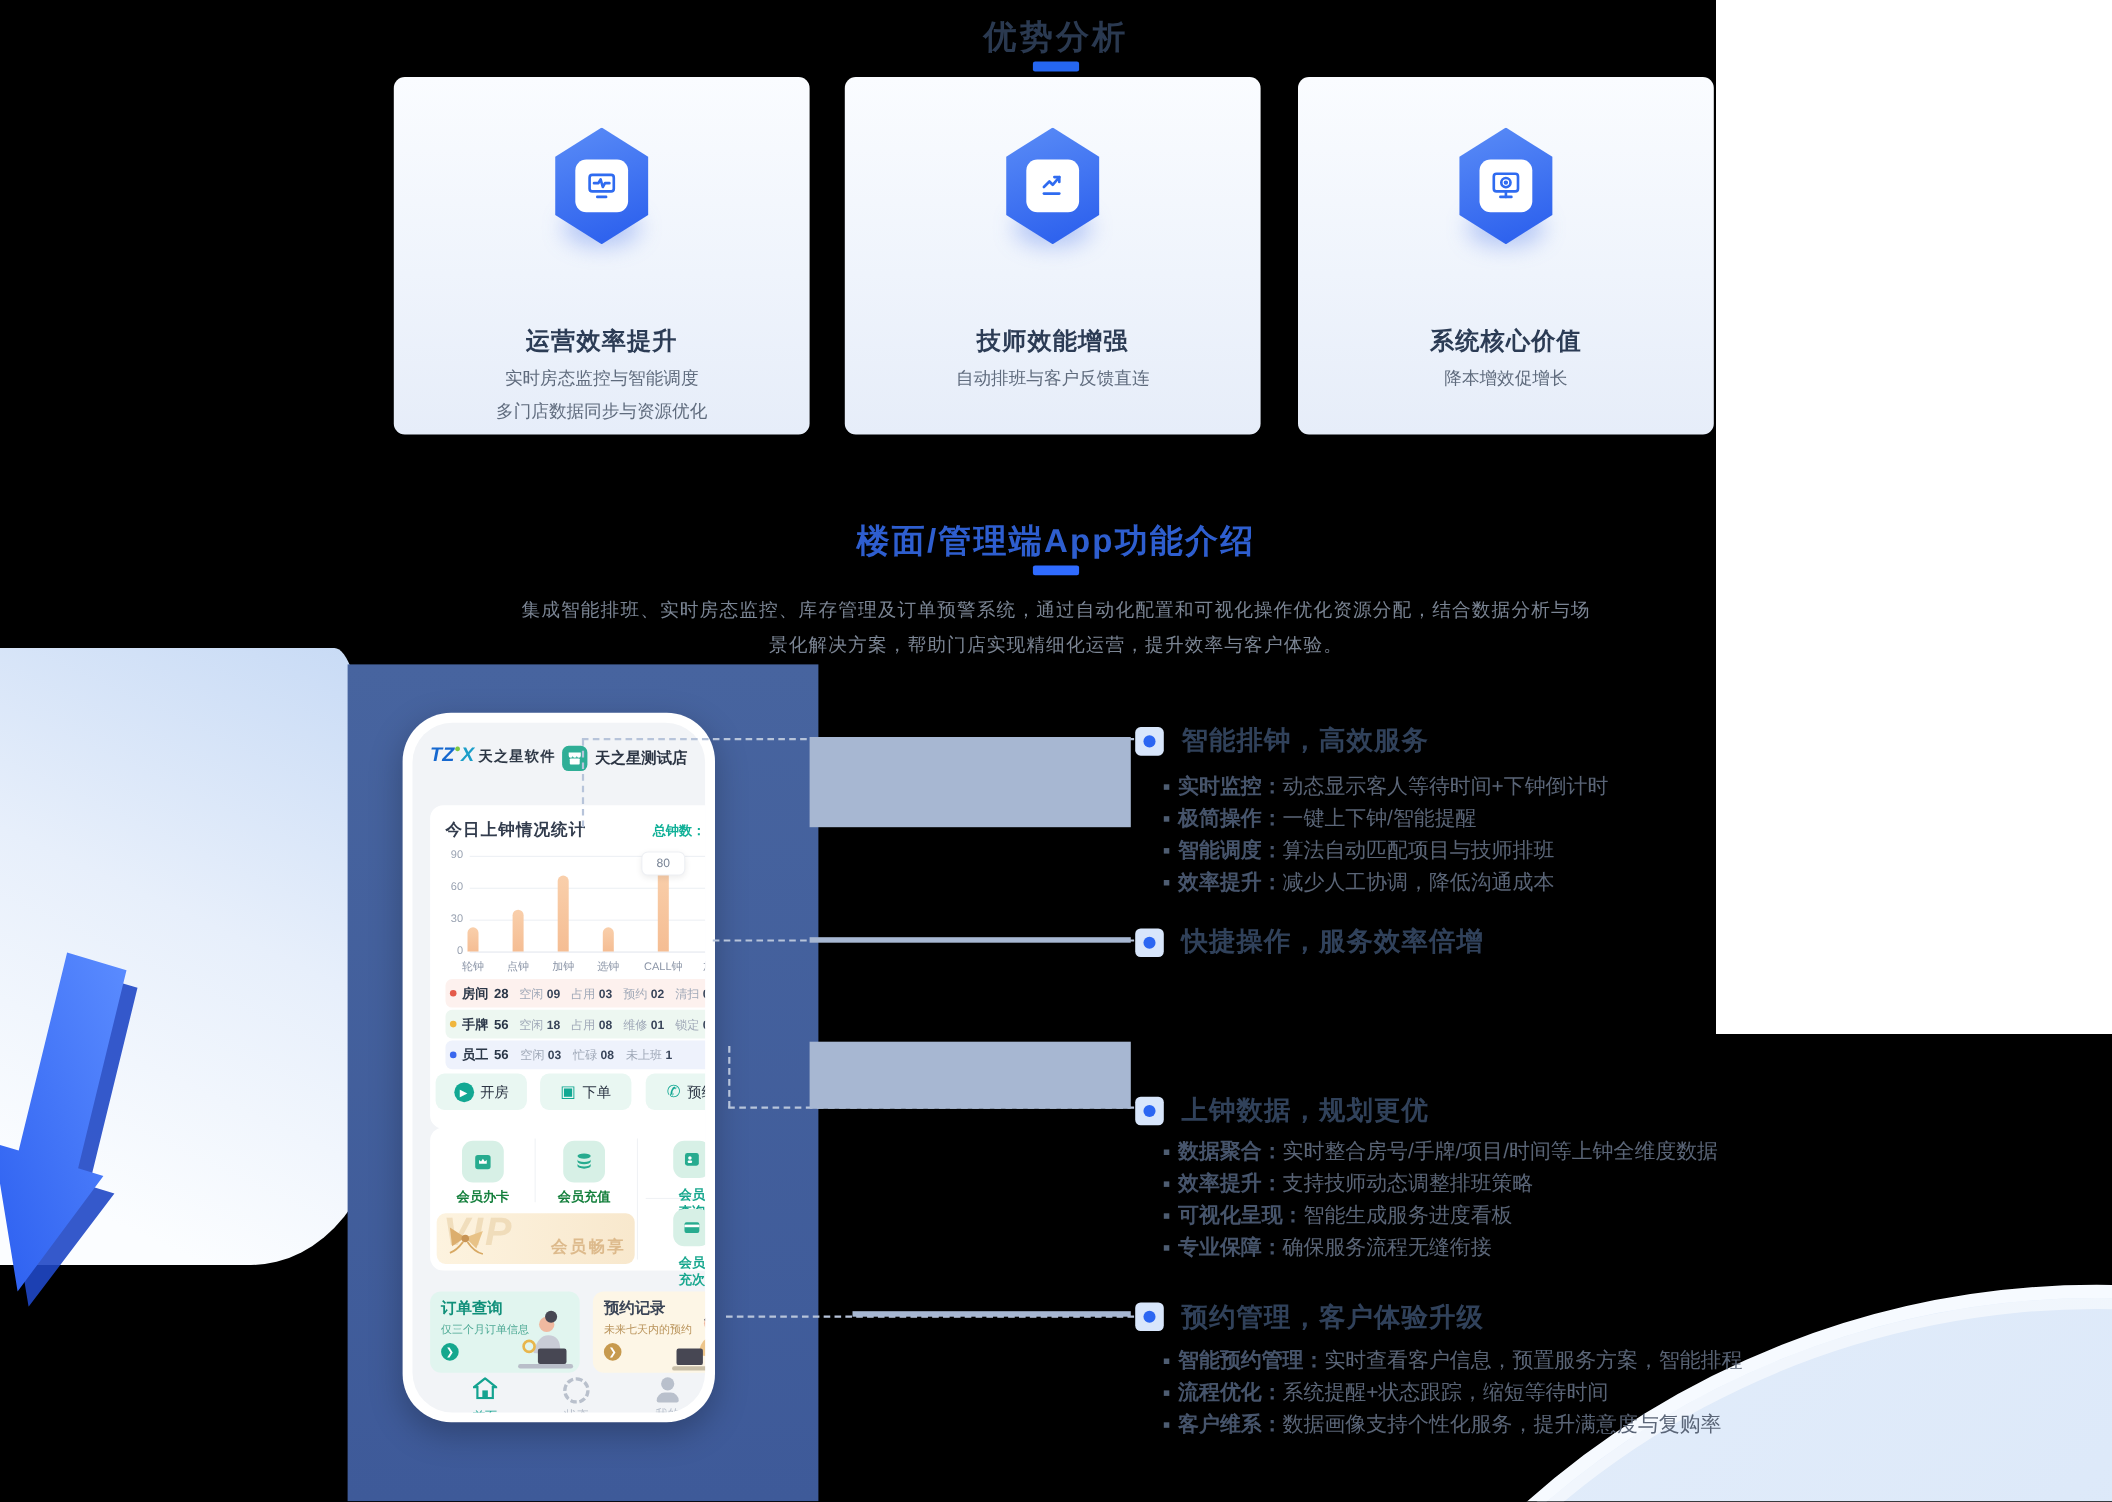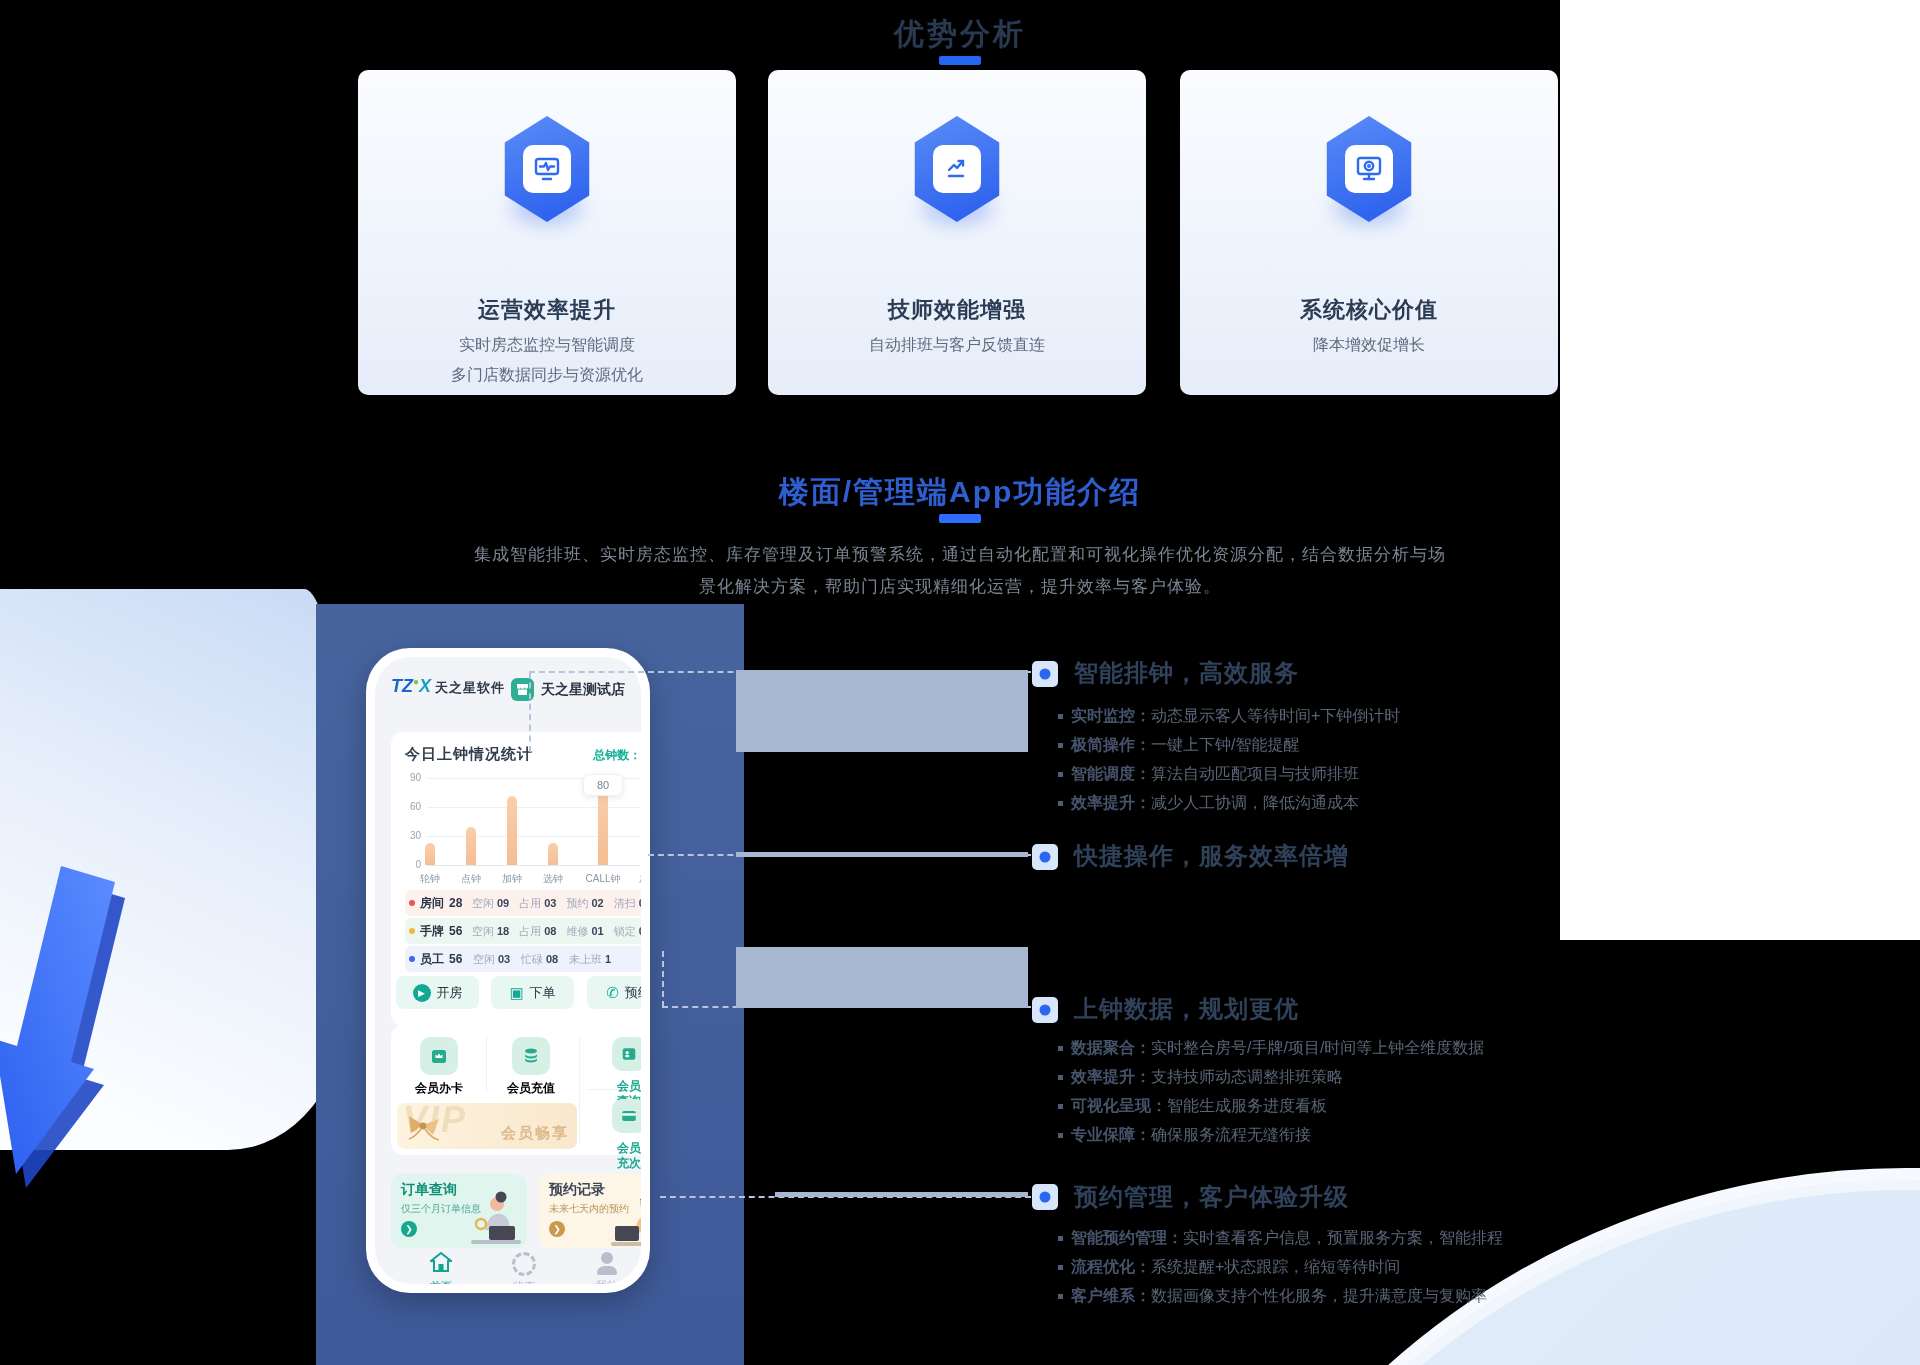--- a/index.html
+++ b/index.html
@@ -43,21 +43,21 @@
   .dash-h{border-top:2px dashed #b7c4da;height:0;}
   .dash-v{border-left:2px dashed #b7c4da;width:0;}
   .conn-bar{background:#a7b7d2;}
   .marker{width:26px;height:26px;border-radius:5px;background:#d8e6fb;left:1032px;}
   .marker i{position:absolute;left:50%;top:50%;transform:translate(-50%,-50%);
             width:11px;height:11px;border-radius:50%;background:#2b66f2;}
 
   
   .feat-title{left:1074px;font-size:24px;font-weight:800;color:#30415a;letter-spacing:1px;white-space:nowrap;z-index:6;}
   .bullets{left:1058px;z-index:6;}
-  .b-row{height:29px;line-height:29px;white-space:nowrap;font-size:16px;}
+  .b-row{height:29px;line-height:29px;white-space:nowrap;font-size:19px;}
   .b-dot{display:inline-block;width:5px;height:5px;background:#4e5d72;margin-right:8px;vertical-align:middle;}
   .b-label{font-weight:bold;color:#46546b;}
   .b-text{color:#5a6577;}
 
   
   .phone{left:366px;top:648px;width:284px;height:645px;background:#fff;border-radius:44px;
          box-shadow:0 10px 30px rgba(0,0,0,.25);z-index:3;}
   .screen{position:absolute;inset:9px;background:#f2f4f7;border-radius:36px;overflow:hidden;}
   .ph-header{left:16px;right:16px;top:19px;height:34px;}
   .logo-mark{font-style:italic;font-weight:900;font-size:18px;color:#1668cf;}
@@ -88,21 +88,21 @@
   .qbtn{position:absolute;top:244px;height:33px;width:83px;background:#e9f7f2;border-radius:8px;
         display:flex;align-items:center;justify-content:center;gap:6px;font-size:13px;color:#2b3443;}
   .qico{color:#12a893;font-size:15px;line-height:1;}
   .play{width:18px;height:18px;border-radius:50%;background:#12a893;color:#fff;font-size:9px;
         display:flex;align-items:center;justify-content:center;}
 
   .mem-card{left:16px;top:368px;width:284px;height:130px;background:#fff;border-radius:12px;}
   .mem-cell{position:absolute;text-align:center;flex-direction:column;}
   .mico{width:38px;height:38px;border-radius:10px;background:#d7f0e6;margin:0 auto;
         display:flex;align-items:center;justify-content:center;}
-  .mlabel{font-size:12px;font-weight:bold;color:#000000;margin-top:5px;}
+  .mlabel{font-size:12px;font-weight:bold;color:#15803d;margin-top:5px;}
   .vsep{position:absolute;width:1px;background:#f0f2f5;}
   .hsep{position:absolute;height:1px;background:#f0f2f5;}
   .vip{position:absolute;left:6px;top:78px;width:180px;height:46px;border-radius:8px;overflow:hidden;
        background:linear-gradient(90deg,#fdf3df,#f8e8cd);}
   .vip-big{position:absolute;left:6px;top:-4px;font-size:36px;font-weight:900;font-style:italic;
            color:rgba(226,198,148,.45);letter-spacing:2px;}
   .vip-text{position:absolute;right:8px;bottom:6px;font-size:15px;font-weight:900;color:#ddba8c;letter-spacing:2px;}
   .mem-right-label{font-size:12px;font-weight:bold;color:#18a78e;line-height:15px;text-align:left;}
 
   .promo{position:absolute;top:517px;width:136px;height:74px;border-radius:10px;overflow:hidden;}

